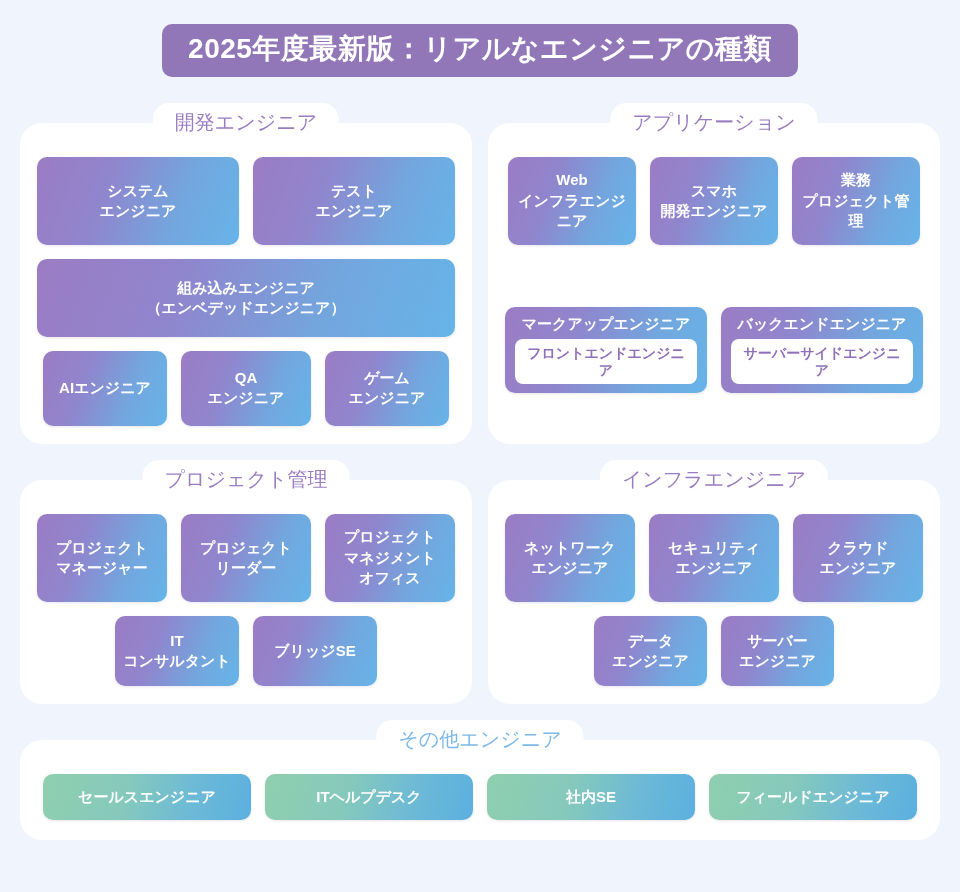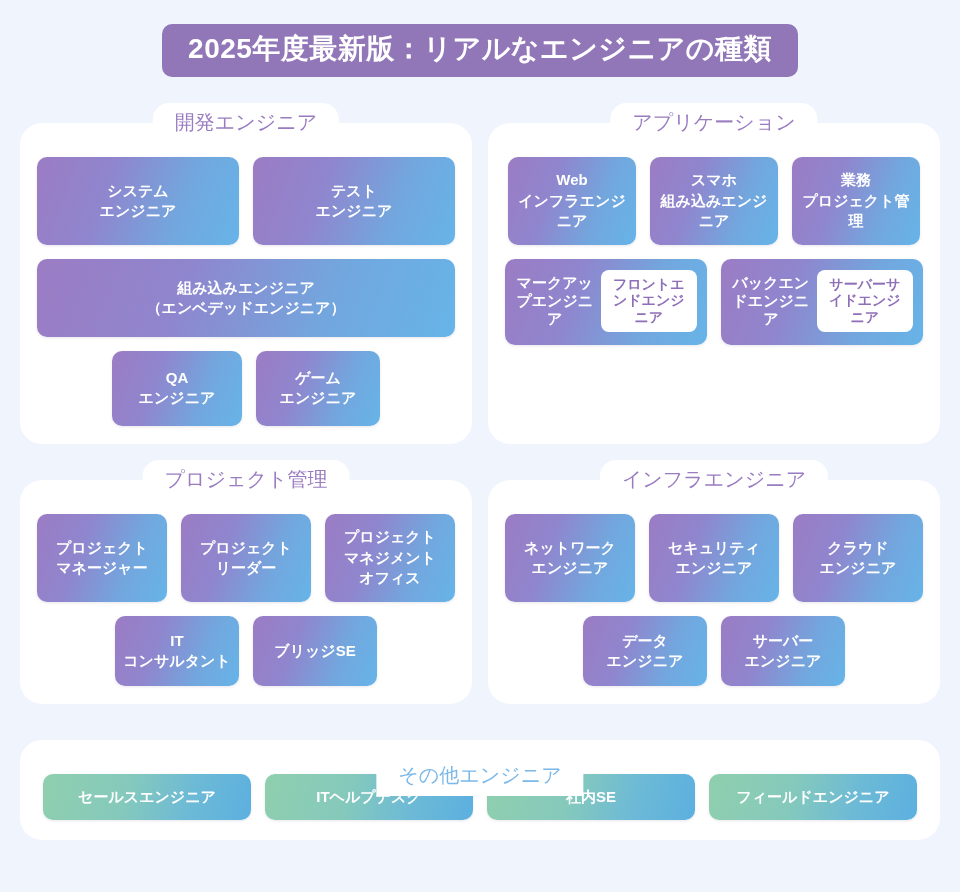--- a/index.html
+++ b/index.html
@@ -66,21 +66,21 @@
     transform: translateX(-50%);
     background: #ffffff;
     color: #9a7cc0;
     font-size: 20px;
     font-weight: normal;
     padding: 8px 22px 10px 22px;
     border-radius: 16px 16px 0 0;
     white-space: nowrap;
     line-height: 1.1;
   }
-  .panel-heading.blue { color: #7cb8e8; margin-top: 36px; }
+  .panel-heading.blue { color: #7cb8e8; }
 
   
   .row {
     display: flex;
     gap: 14px;
     margin-bottom: 14px;
     justify-content: center;
   }
   .row:last-child { margin-bottom: 0; }
 
@@ -98,23 +98,25 @@
     padding: 10px 8px;
     white-space: pre-line;
     box-shadow: 0 1px 3px rgba(120,120,160,0.18);
   }
   .card.green {
     background: linear-gradient(105deg, #8fcfae 0%, #85c9bc 40%, #6dbad6 70%, #5cb0e0 100%);
   }
 
   
   .card.nested {
+    flex-direction: column;
     justify-content: flex-start;
     padding: 8px 10px 10px 10px;
     gap: 6px;
+    margin-top: 48px;
   }
   .card.nested .main-label {
     font-size: 15px;
     line-height: 1.2;
   }
   .card.nested .sub-pill {
     background: #ffffff;
     color: #8f6fb8;
     border-radius: 8px;
     font-size: 14px;
@@ -138,21 +140,21 @@
   .dev-3col  { width: 124px; }
   .dev-3colw { width: 130px; }
 
   .app-3col  { width: 128px; }
   .app-nest  { width: 202px; }
 
   .pm-3col   { width: 130px; }
   .pm-2col   { width: 124px; }
 
   .inf-3col  { width: 130px; }
-  .inf-2col  { width: 124px; }
+  .inf-2col  { width: 113px; }
 
   .other-col { width: 208px; }
 </style>
 </head>
 <body>
 
 <div class="page">
 
   <div class="title-wrap">
     <div class="title-banner">2025年度最新版：リアルなエンジニアの種類</div>
@@ -169,35 +171,36 @@
         <div class="card h88 dev-2col">テスト
 エンジニア</div>
       </div>
 
       <div class="row">
         <div class="card h78 dev-wide">組み込みエンジニア
 （エンベデッドエンジニア）</div>
       </div>
 
       <div class="row">
+        <div class="card h75 dev-3col">AIエンジニア</div>
         <div class="card h75 dev-3colw">QA
 エンジニア</div>
         <div class="card h75 dev-3col">ゲーム
 エンジニア</div>
       </div>
     </div>
 
     <div class="panel">
       <div class="panel-heading">アプリケーション</div>
 
       <div class="row">
         <div class="card h88 app-3col">Web
 インフラエンジニア</div>
         <div class="card h88 app-3col">スマホ
-組み込みエンジニア</div>
+開発エンジニア</div>
         <div class="card h88 app-3col">業務
 プロジェクト管理</div>
       </div>
 
       <div class="row">
         <div class="card nested h86 app-nest">
           <div class="main-label">マークアップエンジニア</div>
           <div class="sub-pill">フロントエンドエンジニア</div>
         </div>
         <div class="card nested h86 app-nest">

